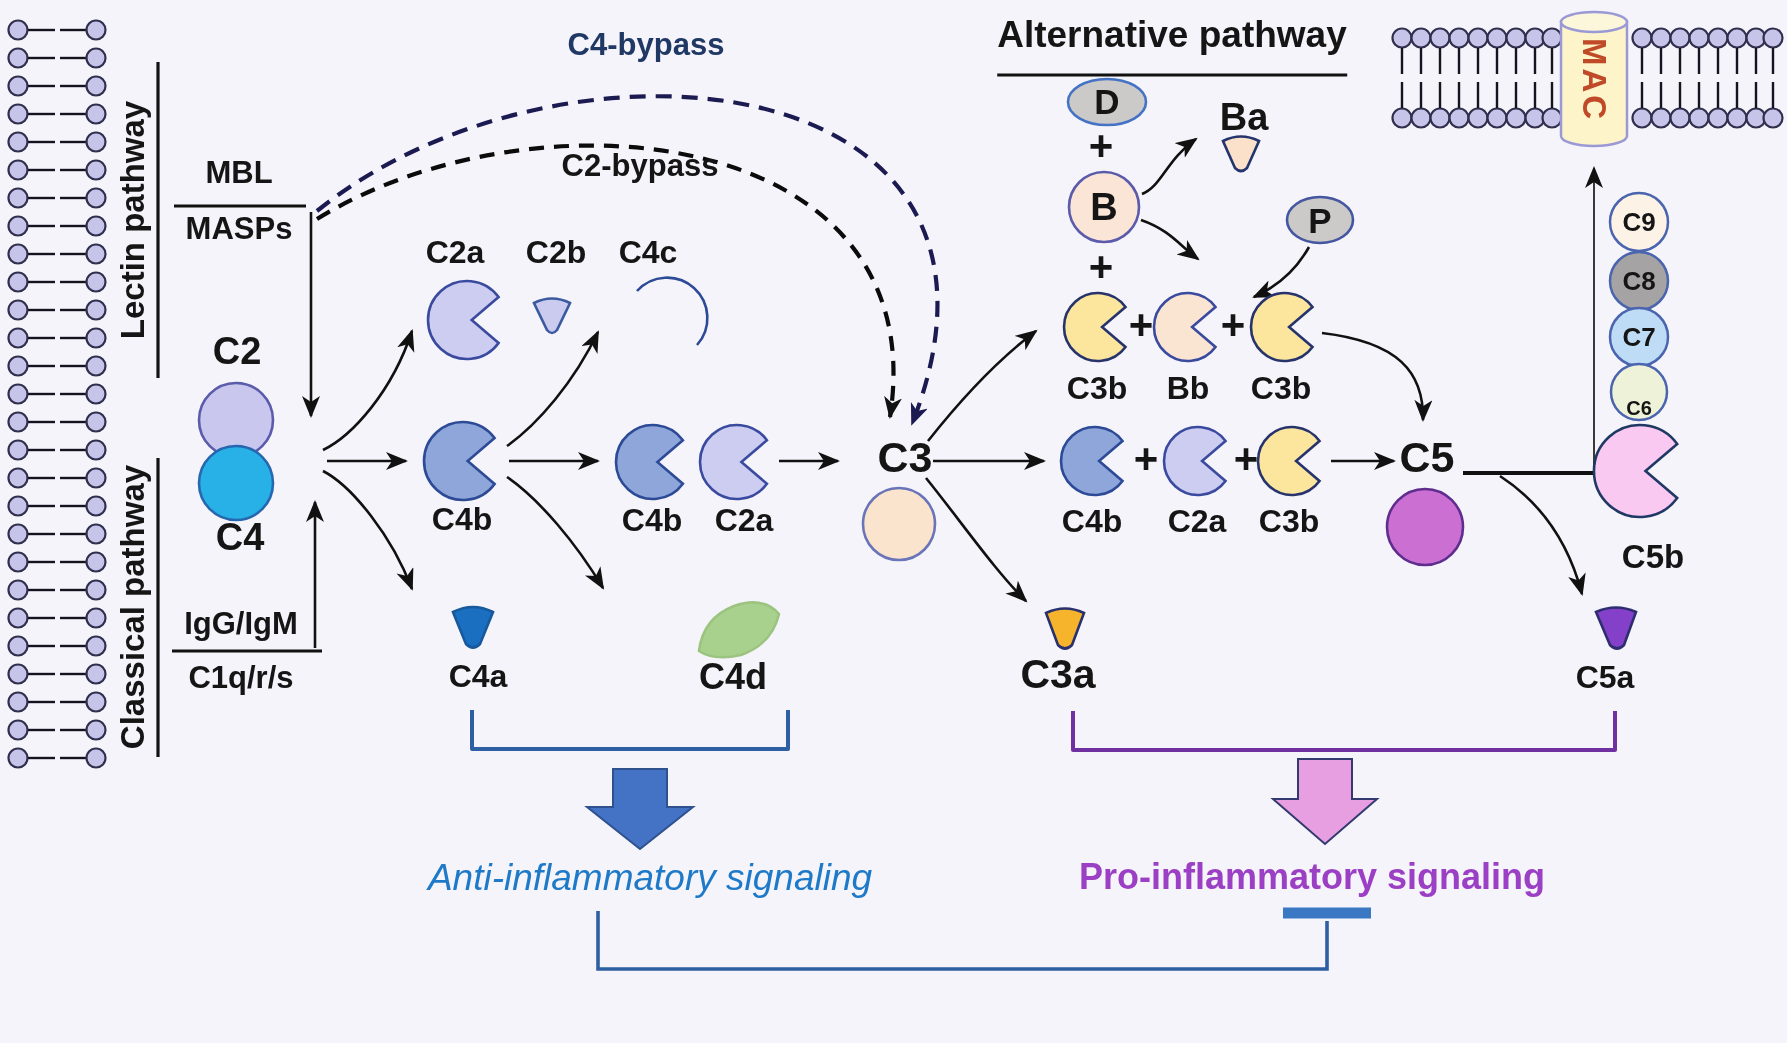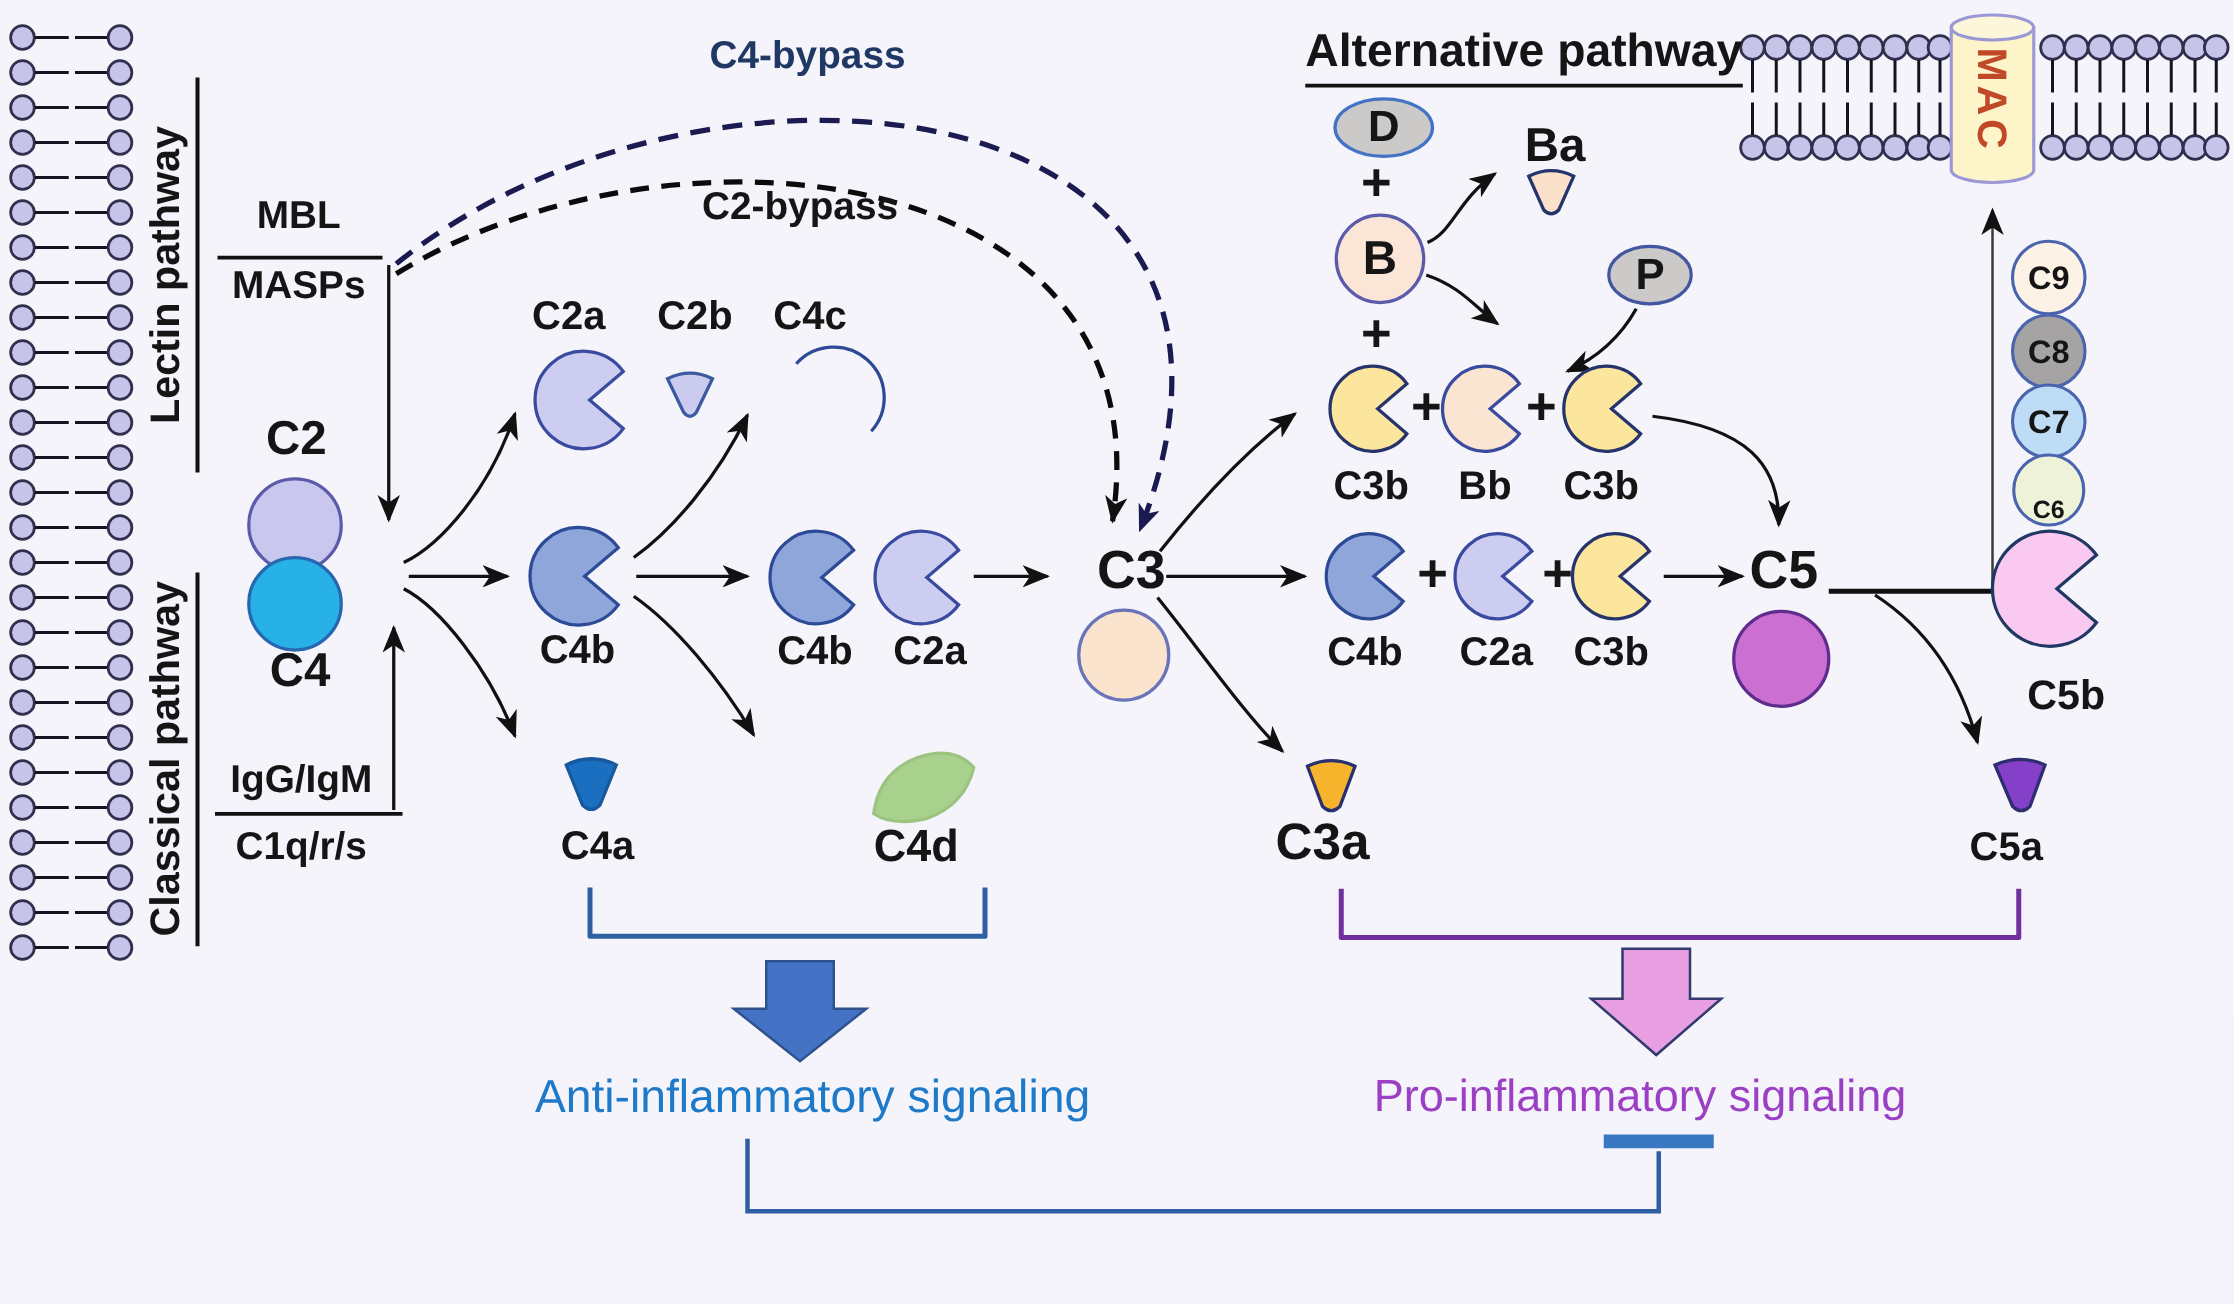--- a/index.html
+++ b/index.html
@@ -4,24 +4,24 @@
 <style>
   html,body{margin:0;padding:0;background:#fff;}
   #scene{position:relative;width:1787px;height:1043px;background:#f5f4fa;overflow:hidden;
          font-family:"Liberation Sans",sans-serif;}
   #scene svg{position:absolute;left:0;top:0;}
   .lbl{position:absolute;transform:translate(-50%,-50%);white-space:nowrap;color:#151515;
        font-weight:600;line-height:1;}
   .rotccw{transform:translate(-50%,-50%) rotate(-90deg);}
   .rotcw{transform:translate(-50%,-50%) rotate(90deg);}
   .navy{color:#203864;margin-left:16px;}
-  .anti{color:#1e7ac8;}
+  .anti{color:#1e7ac8;font-style:italic;}
   .pro{color:#9b3fc4;}
   .macTxt{color:#c04a28;letter-spacing:3px;font-weight:700;}
-  .underlined{border-bottom:3px solid #111;padding-bottom:8px;margin-left:47px;}
+  .underlined{border-bottom:3px solid #111;padding-bottom:21px;}
 </style>
 </head>
 <body>
 
 <div id="scene">
 
 <svg width="1787" height="1043" viewBox="0 0 1787 1043">
   <defs>
     <marker id="ab" markerWidth="24" markerHeight="20" refX="20" refY="9" orient="auto" markerUnits="userSpaceOnUse">
       <path d="M0,0 L22,9 L0,18 L6,9 Z" fill="#111"></path>
@@ -229,15 +229,15 @@
 <span class="lbl" style="left:1427px;top:457px;font-size:43px">C5</span>
 <span class="lbl" style="left:1605px;top:677px;font-size:32px">C5a</span>
 <span class="lbl" style="left:1653px;top:556px;font-size:33px">C5b</span>
 <span class="lbl" style="left:1639px;top:222px;font-size:26px">C9</span>
 <span class="lbl" style="left:1639px;top:281px;font-size:26px">C8</span>
 <span class="lbl" style="left:1639px;top:337px;font-size:26px">C7</span>
 <span class="lbl" style="left:1639px;top:408px;font-size:20px">C6</span>
 <span class="lbl rotcw macTxt" style="left:1594px;top:80px;font-size:33px">MAC</span>
 
 <span class="lbl anti" style="left:650px;top:877px;font-size:37px;font-weight:500">Anti-inflammatory signaling</span>
-<span class="lbl pro" style="left:1312px;top:877px;font-size:36px;font-weight:400">Pro-inflammatory signaling</span>
+<span class="lbl pro" style="left:1312px;top:877px;font-size:36px;font-weight:700">Pro-inflammatory signaling</span>
 
 </div>
 
 </body></html>

